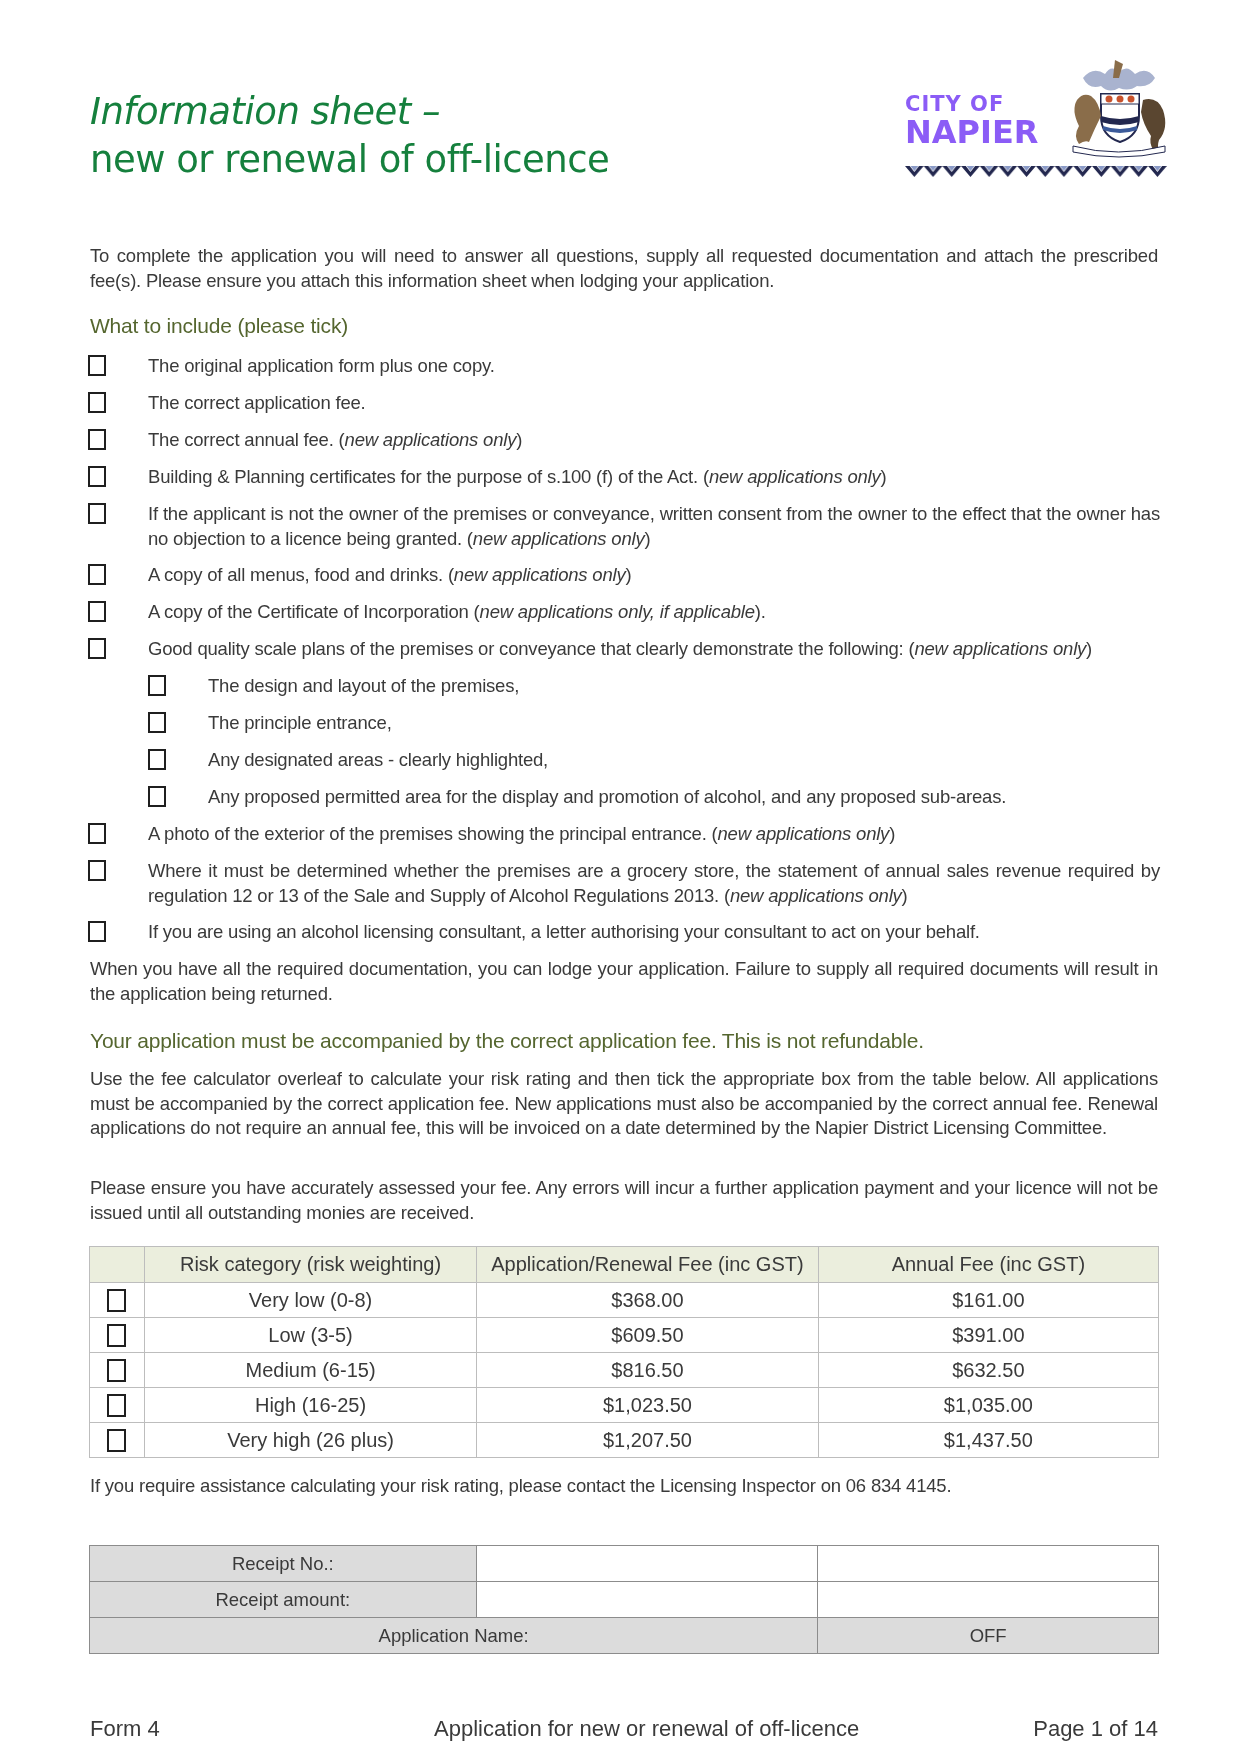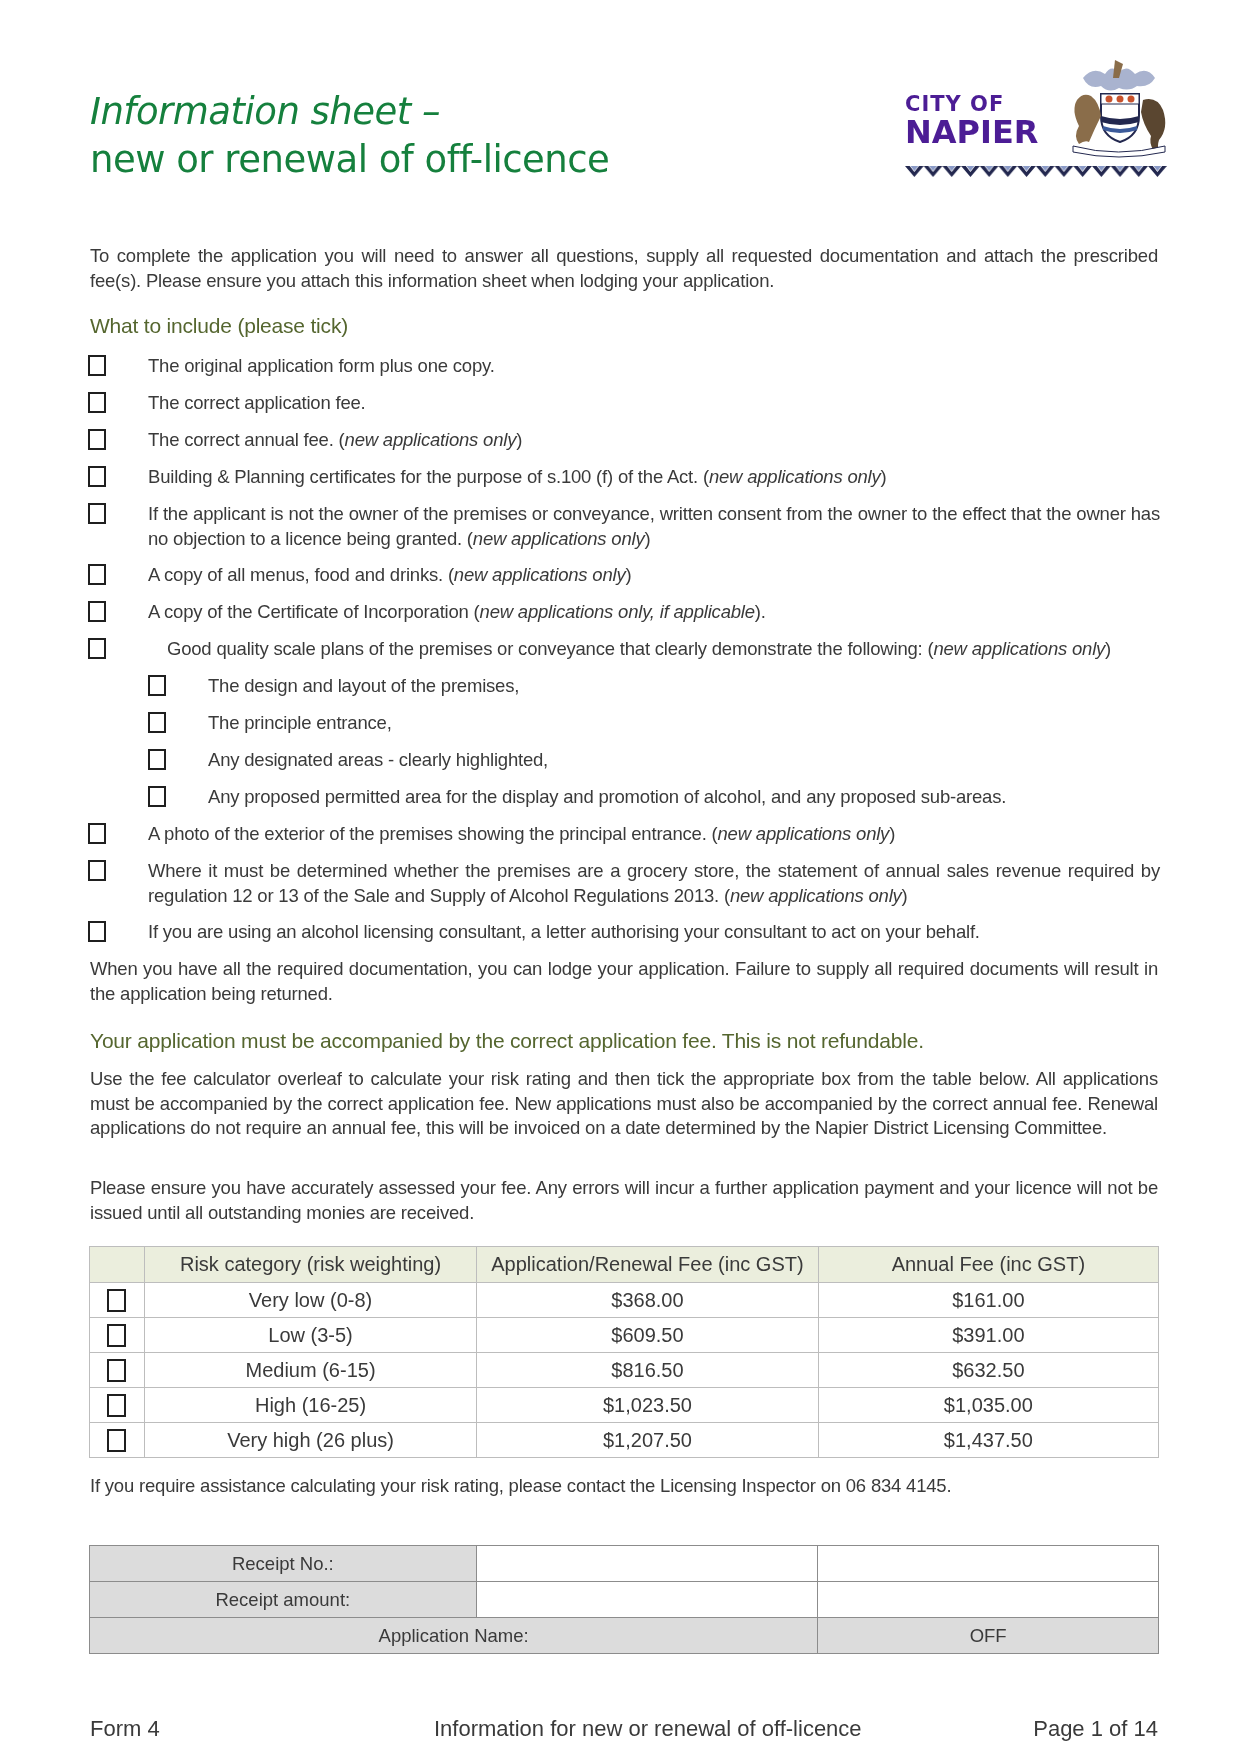--- a/index.html
+++ b/index.html
@@ -13,21 +13,21 @@
     position: absolute; left: 90px; top: 88px;
     font-family: "DejaVu Sans", sans-serif; color: #15803d;
     font-size: 37px; line-height: 48px; letter-spacing: -0.5px;
   }
   .title .l1 { font-style: italic; display: block; }
   .title .l2 { display: block; }
 
   .logo { position: absolute; left: 905px; top: 60px; width: 270px; height: 120px; }
   .logo-text {
     position: absolute; left: 0; top: 30px;
-    font-family: "DejaVu Sans", sans-serif; font-weight: bold; color: #4c1d95;
+    font-family: "DejaVu Sans", sans-serif; font-weight: bold; color: #8b5cf6;
     line-height: 28px;
   }
   .logo-text .city { font-size: 21px; letter-spacing: 1px; display: block; }
   .logo-text .napier { font-size: 32px; letter-spacing: 0px; display: block; }
   .logo-crest { position: absolute; left: 158px; top: 0; width: 110px; height: 100px; }
   .logo-border { position: absolute; left: 0; top: 104px; width: 262px; height: 14px; }
 
   .para {
     position: absolute; left: 90px; width: 1068px;
     font-size: 18.5px; line-height: 24.5px; text-align: justify; color: #3a3a3a;
@@ -146,21 +146,21 @@
   <div class="item" style="top:563px;">
     <span class="cb"></span>
     <div class="txt"><span>A copy of all menus, food and drinks. (</span><em>new applications only</em><span>)</span></div>
   </div>
   <div class="item" style="top:600px;">
     <span class="cb"></span>
     <div class="txt"><span>A copy of the Certificate of Incorporation (</span><em>new applications only, if applicable</em><span>).</span></div>
   </div>
   <div class="item" style="top:637px;">
     <span class="cb"></span>
-    <div class="txt" style="text-align:left; white-space:nowrap;margin-left:19px;"><span>Good quality scale plans of the premises or conveyance that clearly demonstrate the following: (</span><em>new applications only</em><span>)</span></div>
+    <div class="txt" style="text-align:left; white-space:nowrap;"><span>Good quality scale plans of the premises or conveyance that clearly demonstrate the following: (</span><em>new applications only</em><span>)</span></div>
   </div>
 
   <div class="item sub" style="top:674px;">
     <span class="cb"></span>
     <div class="txt"><span>The design and layout of the premises,</span></div>
   </div>
   <div class="item sub" style="top:711px;">
     <span class="cb"></span>
     <div class="txt"><span>The principle entrance,</span></div>
   </div>
@@ -262,16 +262,16 @@
       <td class="white"></td>
     </tr>
     <tr>
       <td class="grey" colspan="2">Application Name:</td>
       <td class="grey">OFF</td>
     </tr>
   </tbody>
     </table>
 
   <div class="footer" style="left:90px;">Form 4</div>
-  <div class="footer" style="left:434px;">Information for new or renewal of off-licence</div>
+  <div class="footer" style="left:434px;">Application for new or renewal of off-licence</div>
   <div class="footer" style="right:84px;">Page 1 of 14</div>
 
 </div>
 
 </body></html>

